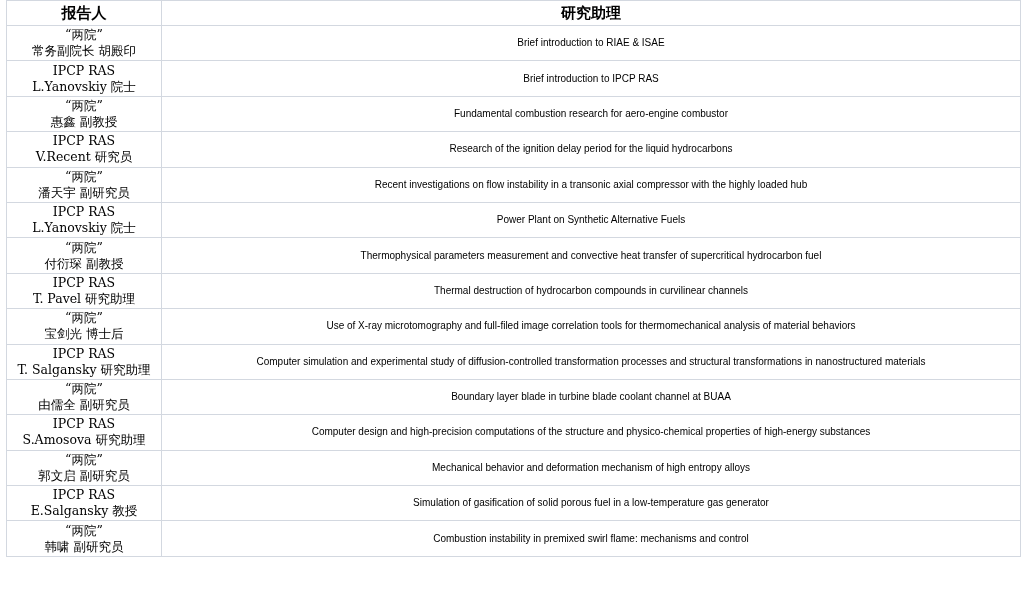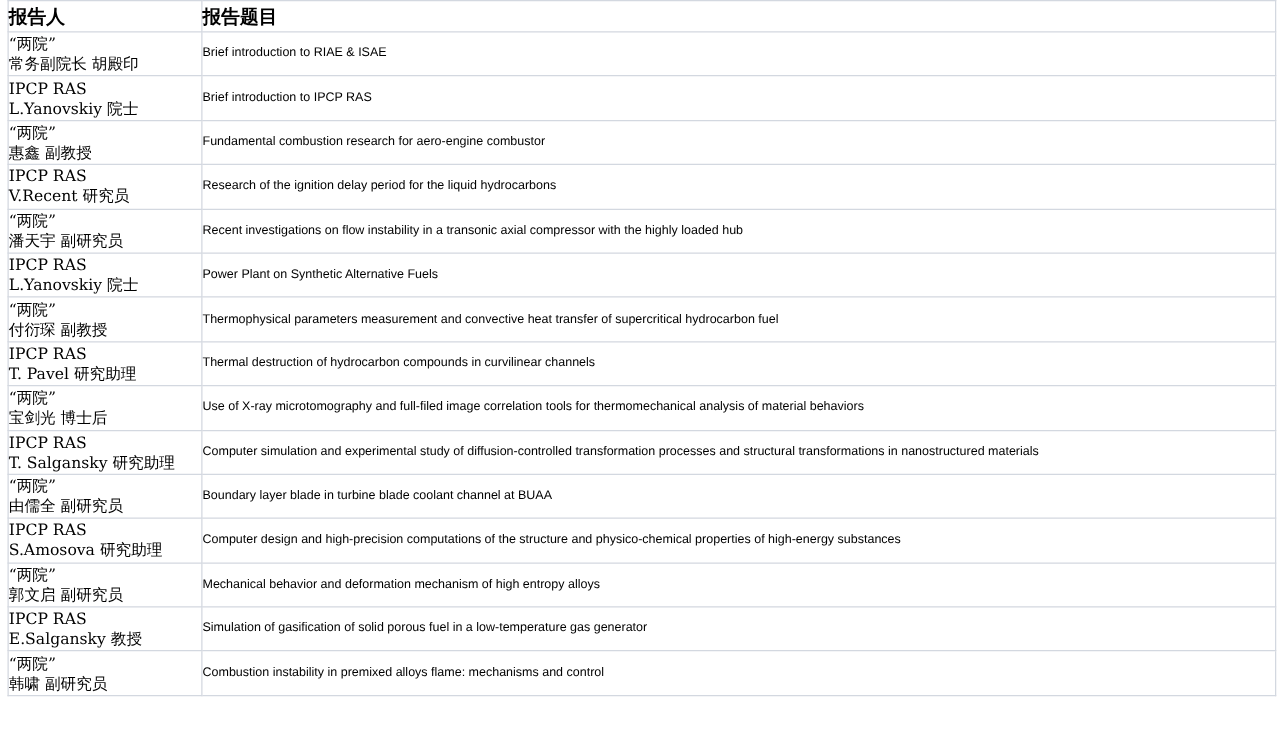--- a/index.html
+++ b/index.html
@@ -20,21 +20,21 @@
     table-layout: fixed;
     width: 1014px;
     margin: 0 0 0 6px;
   }
   #schedule-table col.col-presenter { width: 155px; }
   #schedule-table col.col-title { width: 859px; }
 
   #schedule-table th,
   #schedule-table td {
     border: 1px solid #d3d8e0;
-    text-align: left;
+    text-align: center;
     vertical-align: middle;
     padding: 0;
     background: #ffffff;
   }
 
   .header-row th {
     height: 24px;
     font-size: 15px;
     font-weight: bold;
     line-height: 24px;
@@ -69,21 +69,21 @@
 <body>
 
 <table id="schedule-table">
   <colgroup>
     <col class="col-presenter">
     <col class="col-title">
   </colgroup>
   <thead>
     <tr class="header-row">
       <th>报告人</th>
-      <th>报告题目</th>
+      <th>研究助理</th>
     </tr>
   </thead>
   <tbody id="table-body">
       <tr>
         <td class="presenter-cell">
           <span class="affiliation">“两院”</span>
           <span class="person">常务副院长 胡殿印</span>
         </td>
         <td class="title-cell">Brief introduction to RIAE &amp; ISAE</td>
       </tr>
@@ -176,16 +176,16 @@
           <span class="affiliation">IPCP RAS</span>
           <span class="person">E.Salgansky 教授</span>
         </td>
         <td class="title-cell">Simulation of gasification of solid  porous fuel  in a low-temperature gas generator</td>
       </tr>
       <tr>
         <td class="presenter-cell">
           <span class="affiliation">“两院”</span>
           <span class="person">韩啸 副研究员</span>
         </td>
-        <td class="title-cell">Combustion instability in premixed alloys flame: mechanisms and control</td>
+        <td class="title-cell">Combustion instability in premixed swirl flame: mechanisms and control</td>
       </tr>
     </tbody>
 </table>
 
 </body></html>

